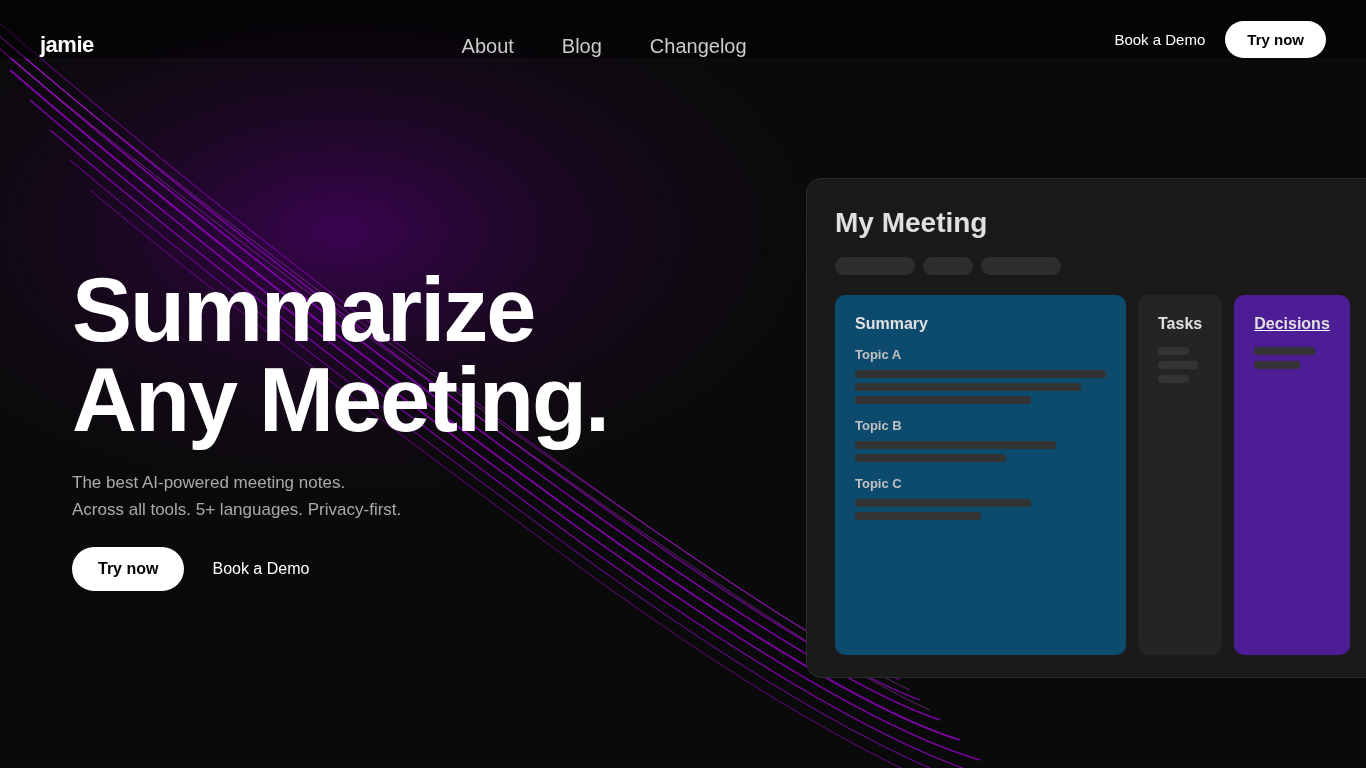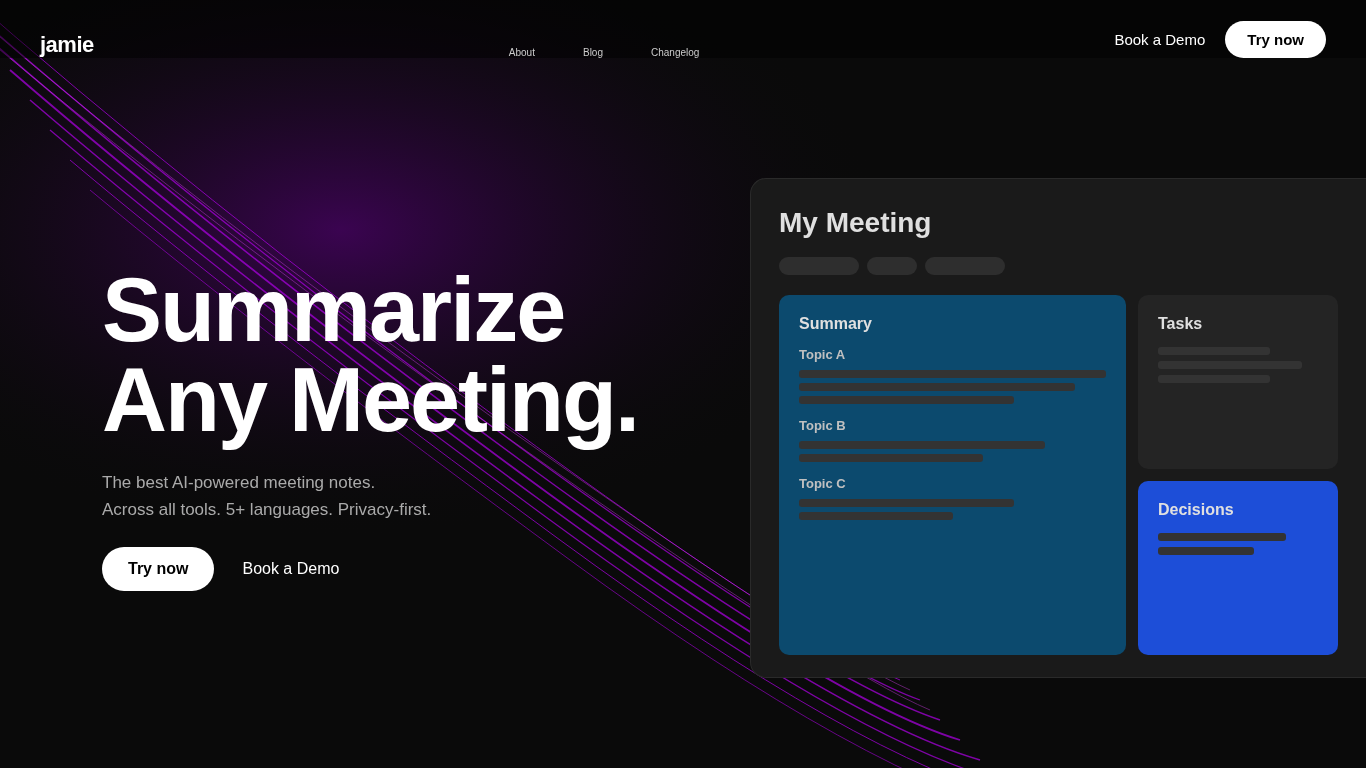--- a/index.html
+++ b/index.html
@@ -38,21 +38,21 @@
 
     .nav-links {
       display: flex;
       gap: 48px;
       align-items: center;
     }
 
     .nav-link {
       color: #ccc;
       text-decoration: none;
-      font-size: 10px;
+      font-size: 20px;
       font-weight: 400;
       cursor: pointer;
     }
 
     .nav-actions {
       display: flex;
       align-items: center;
       gap: 20px;
     }
 
@@ -97,21 +97,21 @@
     .hero {
       position: relative;
       z-index: 10;
       padding-top: 58px;
       height: 768px;
       display: flex;
       align-items: center;
     }
 
     .hero-content {
-      padding-left: 102px;
+      padding-left: 72px;
       max-width: 760px;
       padding-top: 30px;
     }
 
     .hero-headline {
       font-size: 90px;
       font-weight: 800;
       line-height: 1.0;
       letter-spacing: -2px;
       color: #fff;
@@ -151,21 +151,21 @@
       background: none;
       border: none;
     }
 
     
     .meeting-card-container {
       position: absolute;
       right: 0;
       top: 58px;
       bottom: 0;
-      width: 616px;
+      width: 560px;
       display: flex;
       align-items: center;
       padding-top: 30px;
     }
 
     .meeting-card {
       background: #1a1a1a;
       border-radius: 16px 0 0 16px;
       border: 1px solid #2a2a2a;
       border-right: none;
@@ -241,21 +241,21 @@
 
     .tl-full { width: 100%; }
     .tl-90 { width: 90%; }
     .tl-70 { width: 70%; }
     .tl-80 { width: 80%; }
     .tl-60 { width: 60%; }
     .tl-50 { width: 50%; }
 
     .card-side-panels {
       display: flex;
-      flex-direction: column;
+      flex-direction: row;
       gap: 12px;
       width: 200px;
     }
 
     .card-tasks {
       background: #242424;
       border-radius: 10px;
       padding: 20px;
       flex: 1;
     }
@@ -270,24 +270,25 @@
     .task-line {
       background: #333;
       border-radius: 3px;
       height: 8px;
     }
 
     .tl-task-1 { width: 70%; }
     .tl-task-2 { width: 90%; }
 
     .card-decisions {
-      background: #1d4ed8;
+      background: #4c1d95;
       border-radius: 10px;
       padding: 20px;
       flex: 1;
+      text-decoration: underline;
     }
 
     .decision-lines {
       display: flex;
       flex-direction: column;
       gap: 6px;
       margin-top: 10px;
     }
 
     .decision-line {

